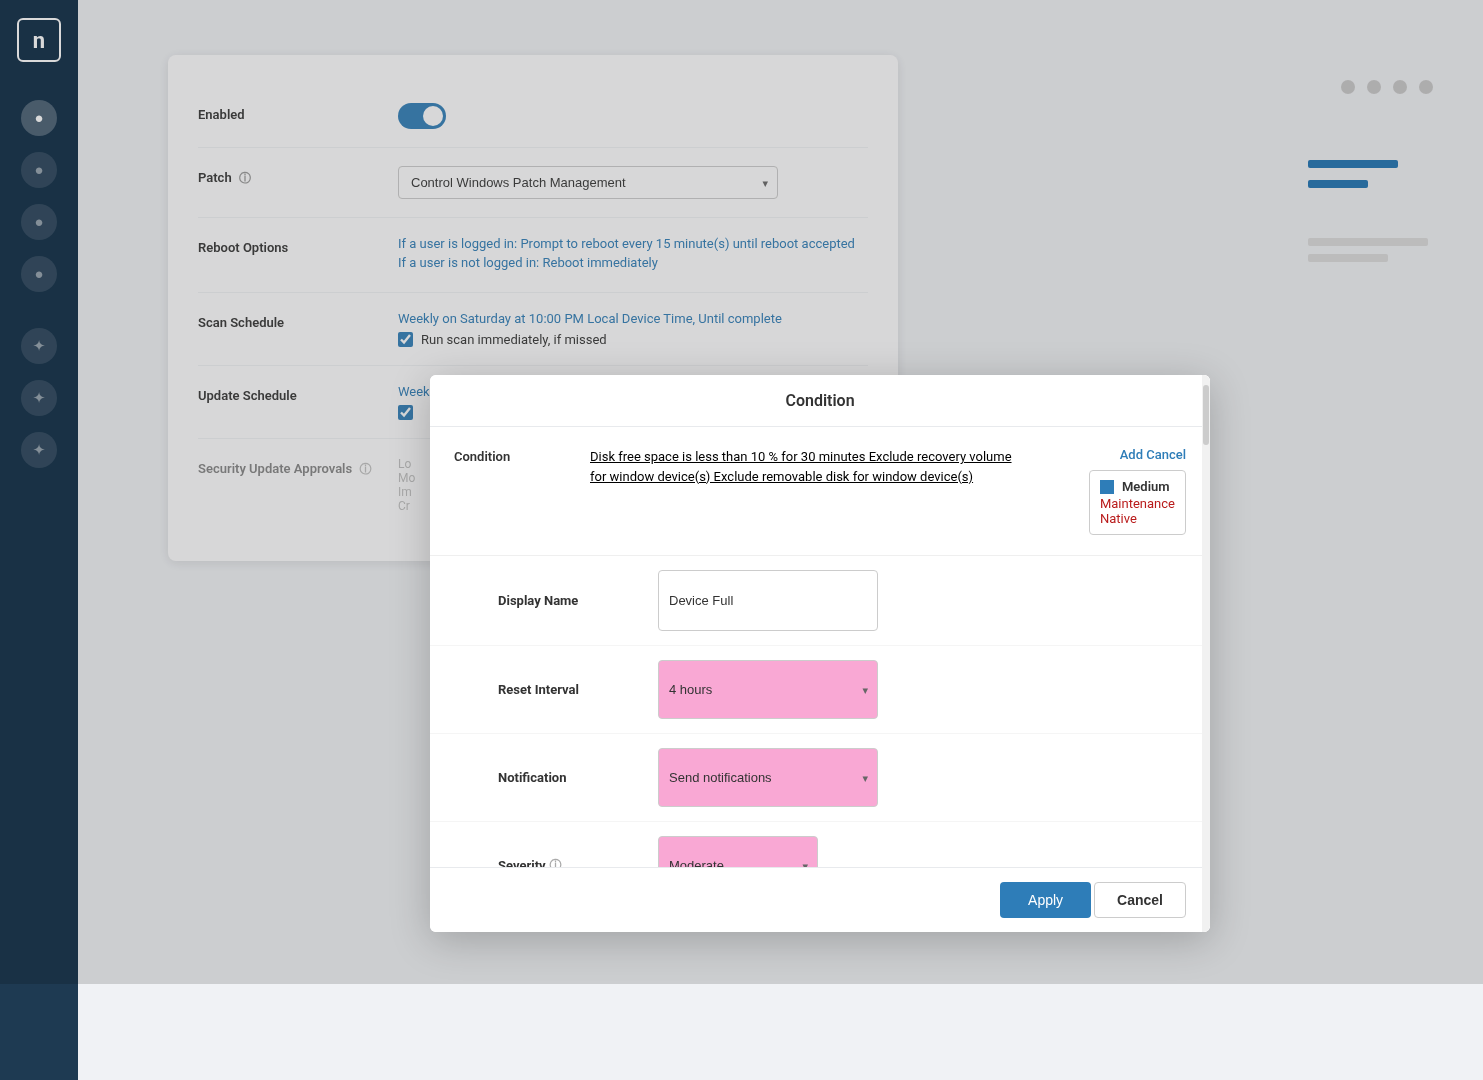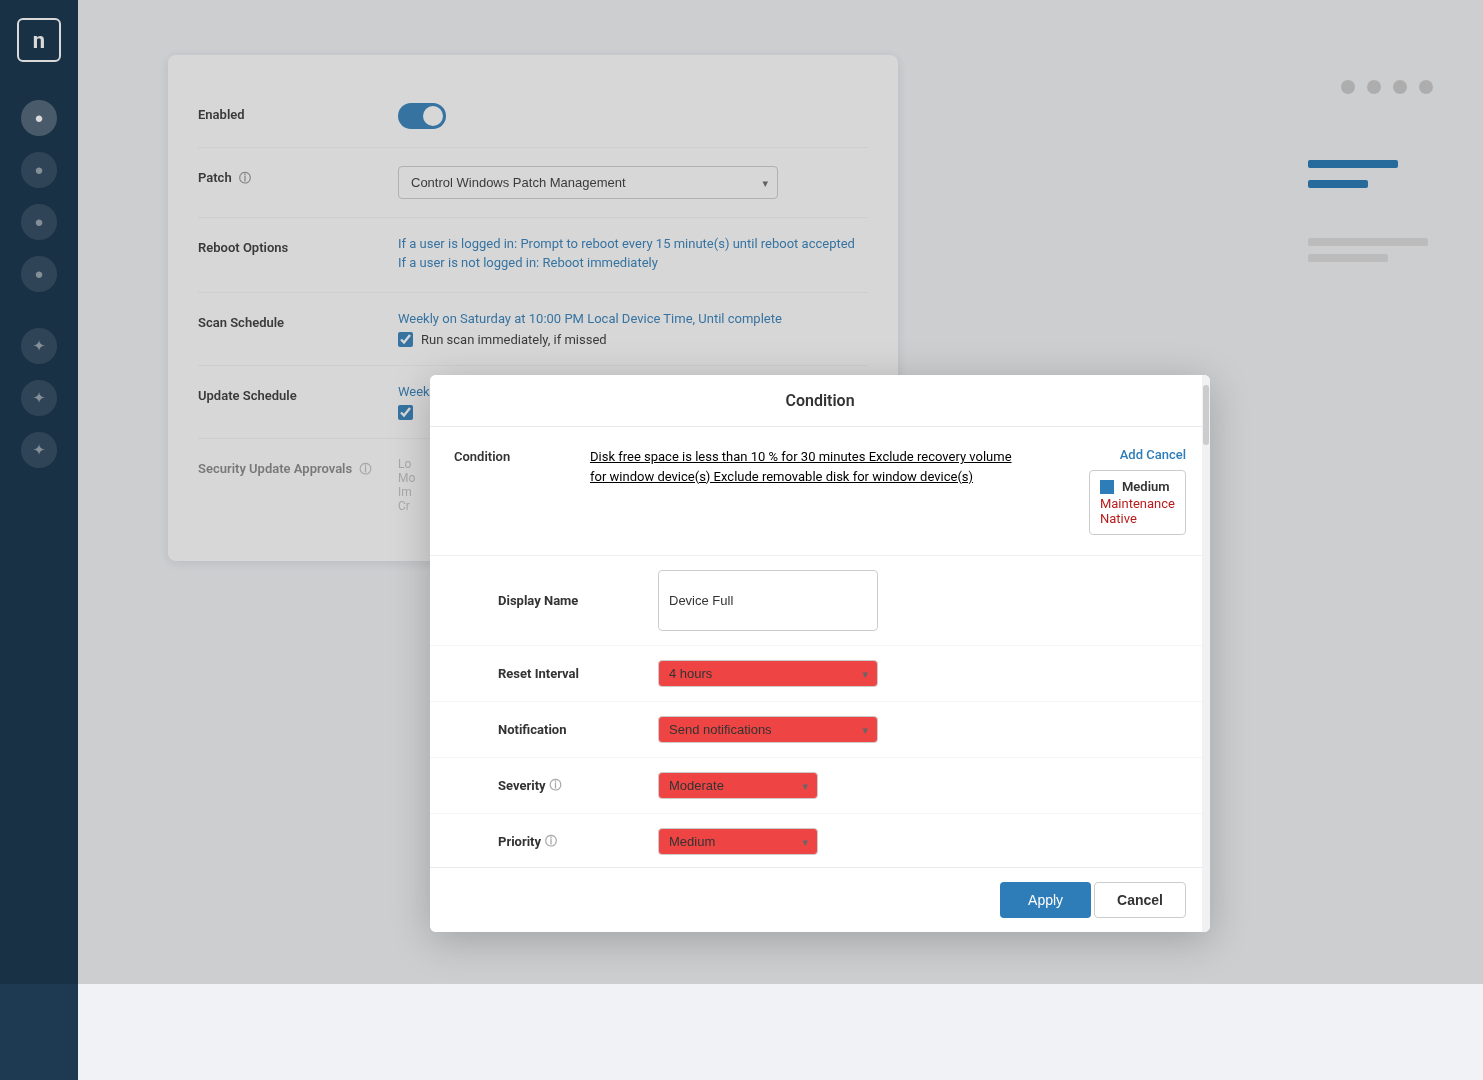--- a/index.html
+++ b/index.html
@@ -316,26 +316,26 @@
       width: 220px;
       padding: 22px 10px;
       border: 1px solid #ccc;
       border-radius: 4px;
       font-size: 13px;
       color: #333;
       background: #fff;
     }
     .form-select {
       width: 220px;
-      padding: 5px 10px;
+      padding: 21px 10px;
       border: 1px solid #ccc;
       border-radius: 4px;
       font-size: 13px;
       color: #333;
-      background: #ef4444;
+      background: #f9a8d4;
       appearance: none;
       -webkit-appearance: none;
       cursor: pointer;
     }
     .form-select-wide {
       width: 160px;
     }
 
     
     .modal-footer {

